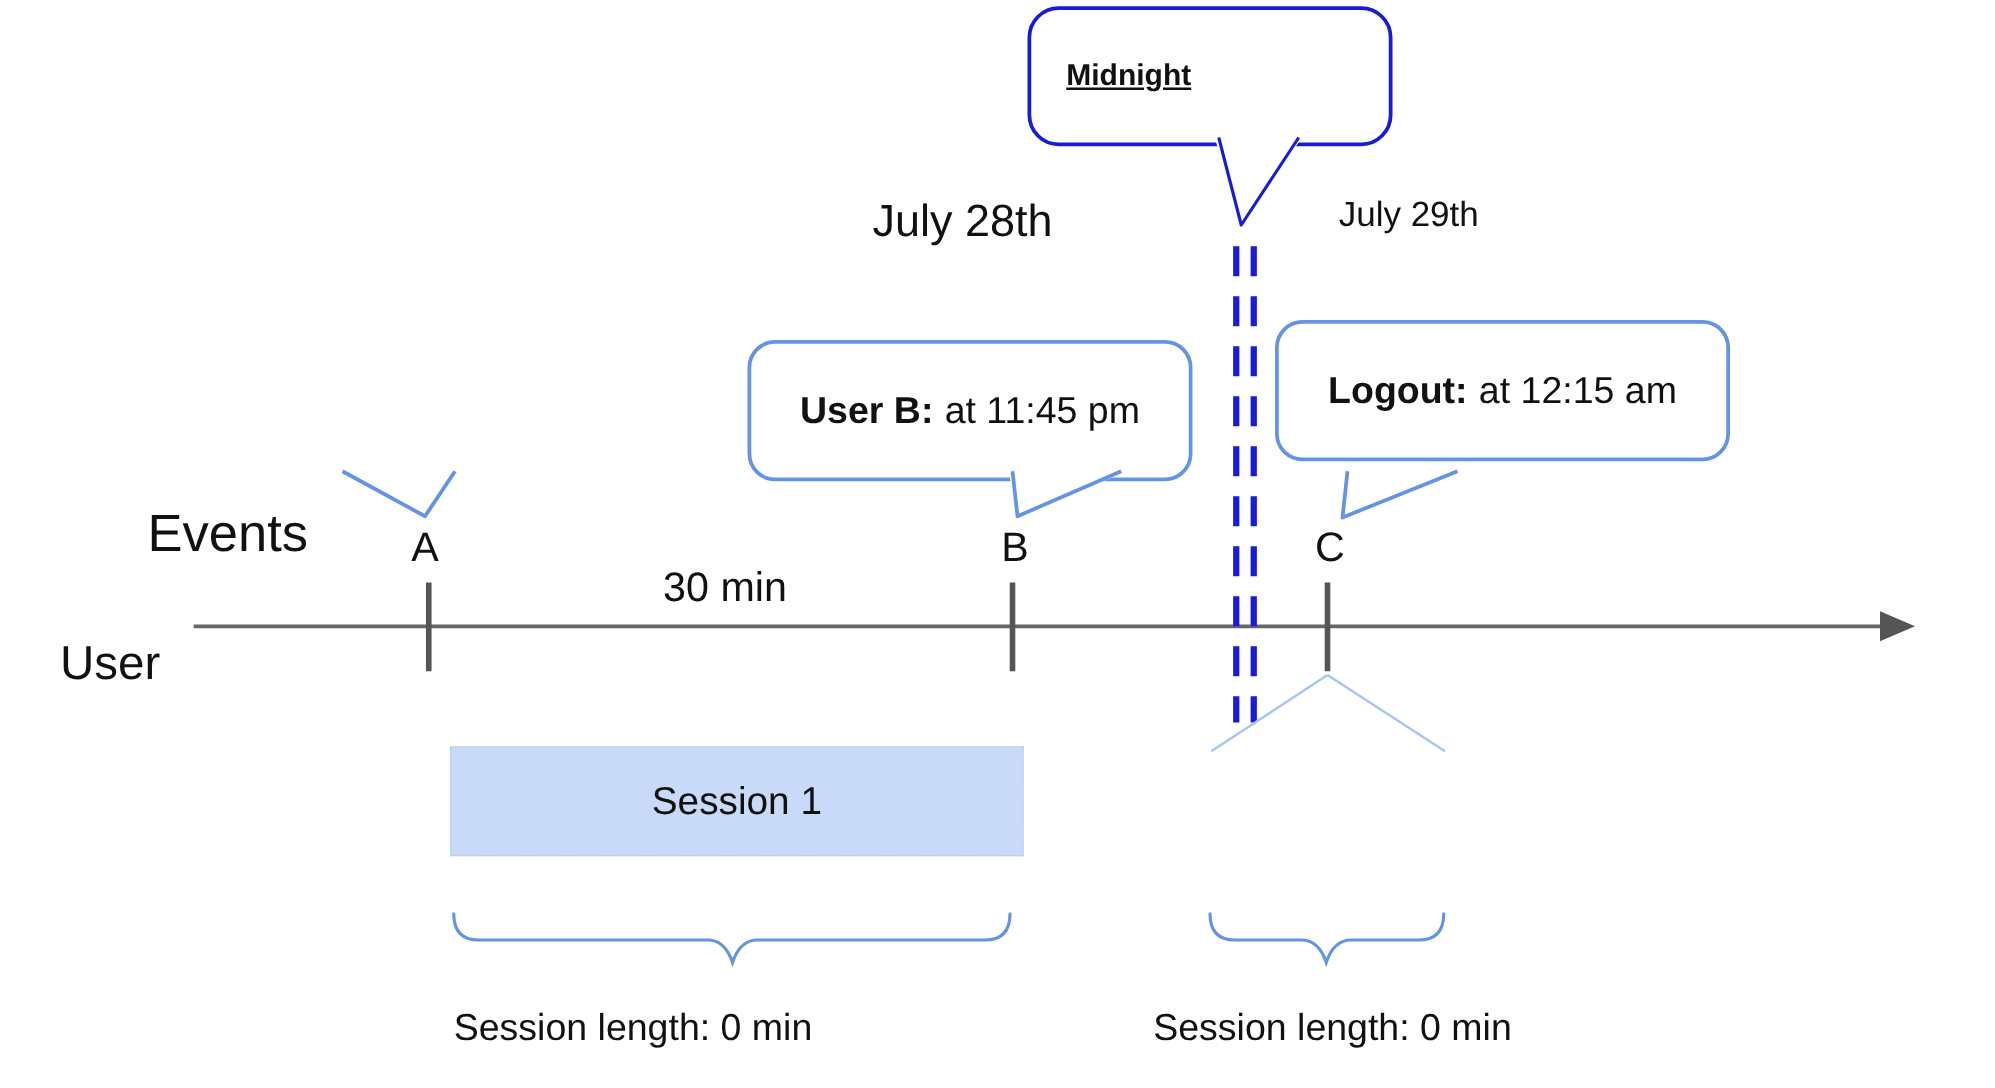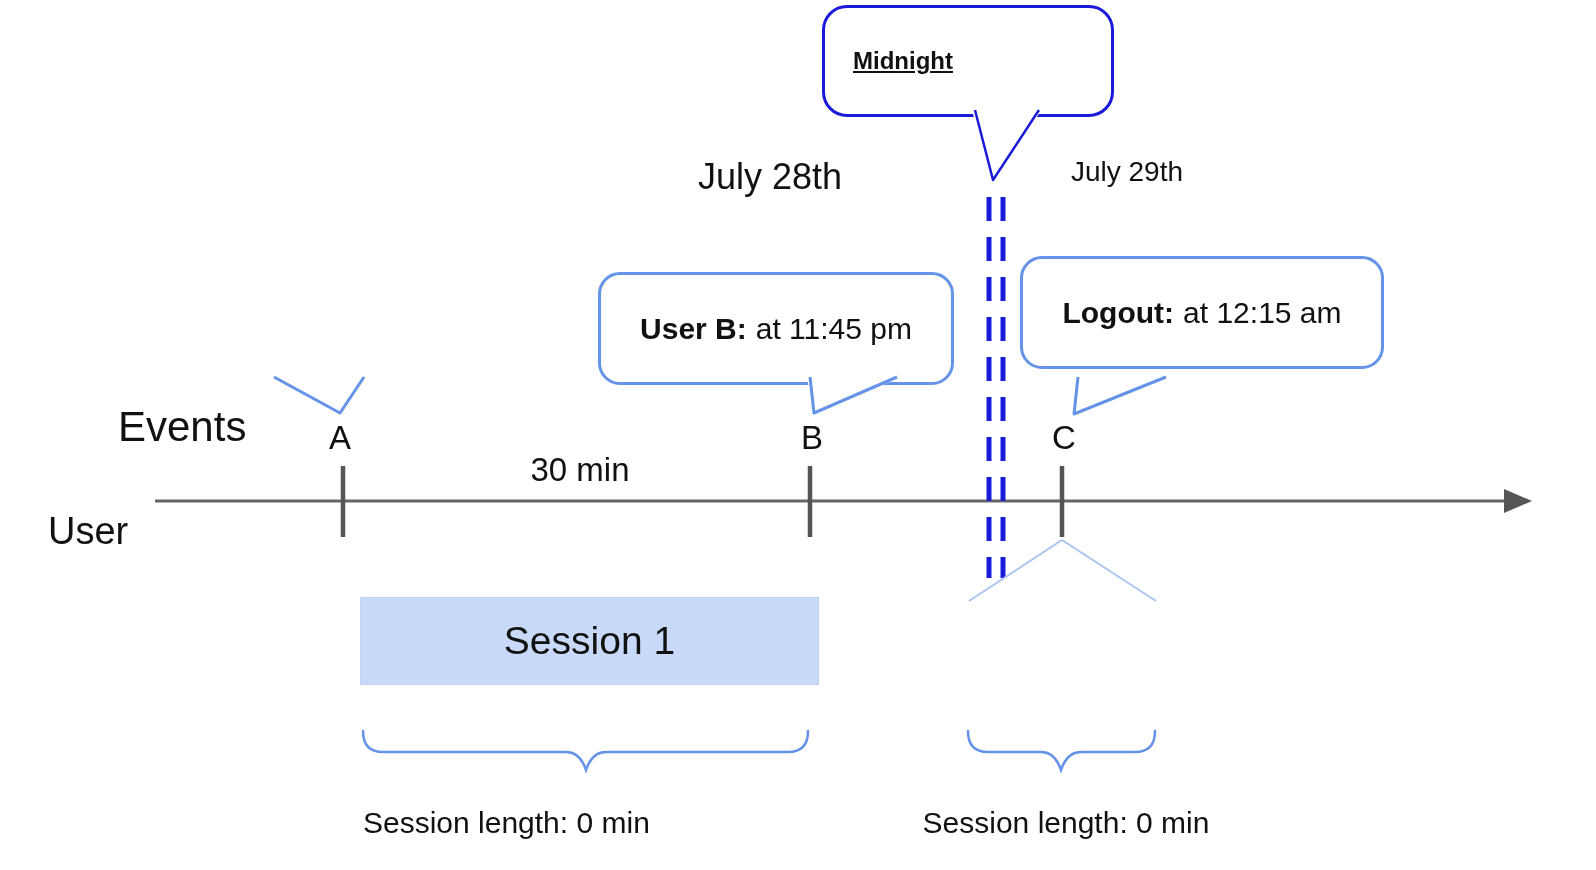--- a/index.html
+++ b/index.html
@@ -16,21 +16,21 @@
   }
   .bubble .bold{font-weight:bold;}
   .bubble .detail{margin-left:9px;}
   .bubble.dark{
     border-color:var(--accent-dark-blue,#1a1ad9);border-radius:25px;
     justify-content:flex-start;padding-left:28px;font-size:24px;font-weight:bold;text-decoration:underline;
   }
   .session-box{
     position:absolute;background:var(--session-fill,#c9daf8);
     border:1px dotted #b3c9f0;display:flex;align-items:center;justify-content:center;
-    font-size:39px;z-index:1;
+    font-size:31px;z-index:1;
   }
   svg.overlay{position:absolute;left:0;top:0;z-index:2;pointer-events:none;}
   .tl{stroke:var(--axis-gray,#666);stroke-width:3;}
   .arrowhead{fill:var(--tick-gray,#555);}
   .tick{stroke:var(--tick-gray,#555);stroke-width:4.5;}
   .dash{stroke:var(--accent-dark-blue,#1a1ad9);stroke-width:5;stroke-dasharray:24 16;}
   .tailfill{fill:#ffffff;stroke:none;}
   .tailstroke{stroke:var(--accent-blue,#6493e8);stroke-width:3;fill:none;stroke-linejoin:round;}
   .tailstroke-dark{stroke:var(--accent-dark-blue,#1a1ad9);stroke-width:2.5;fill:none;stroke-linejoin:round;}
   .vline{stroke:var(--accent-light-blue,#aac4f0);stroke-width:2;}

